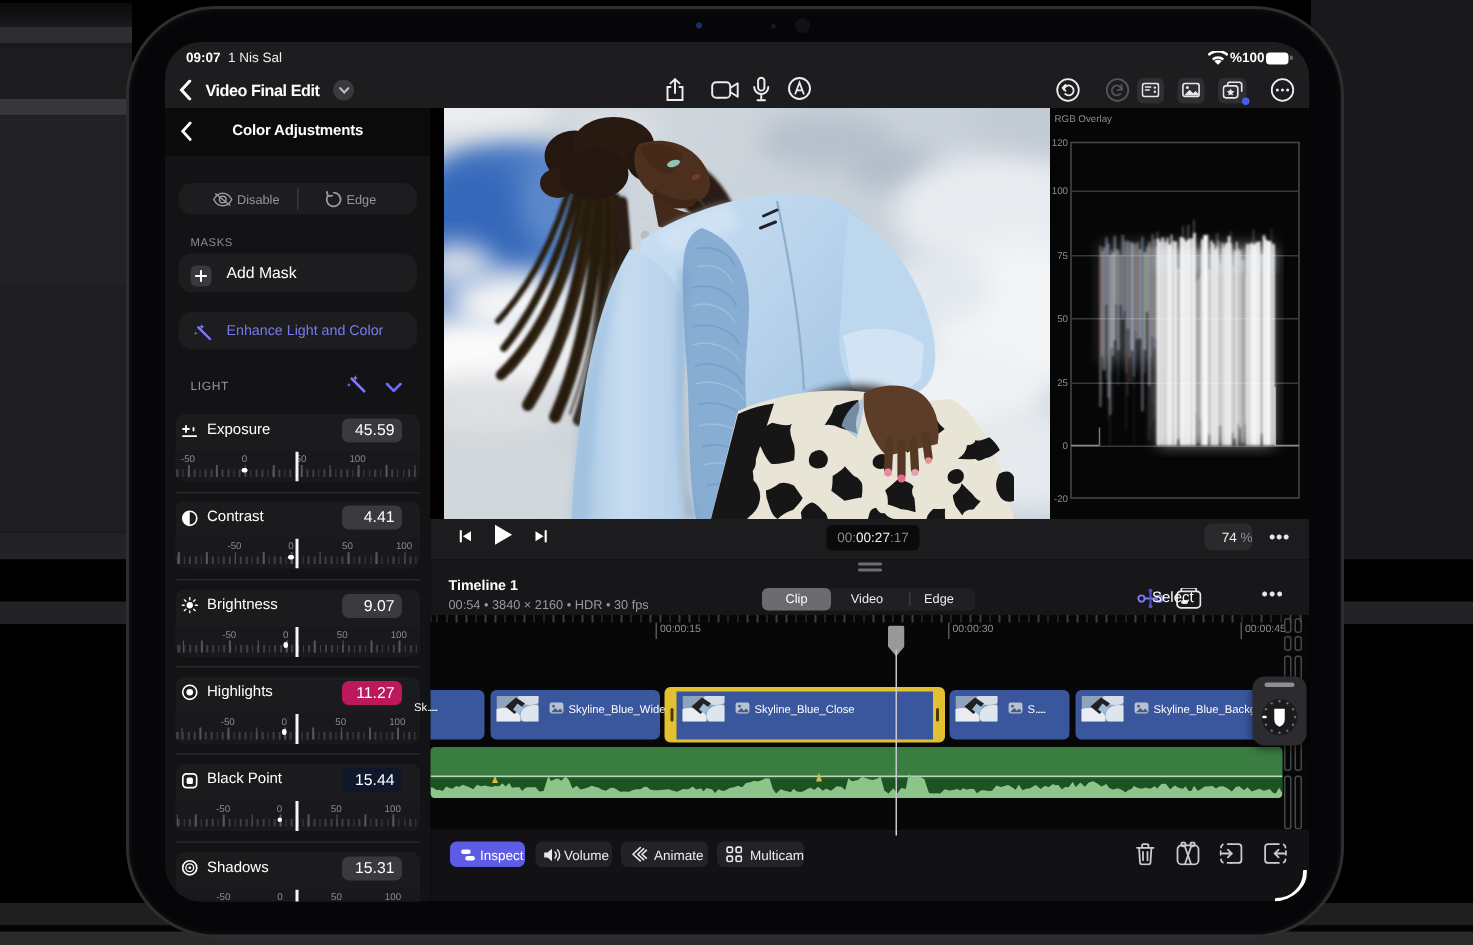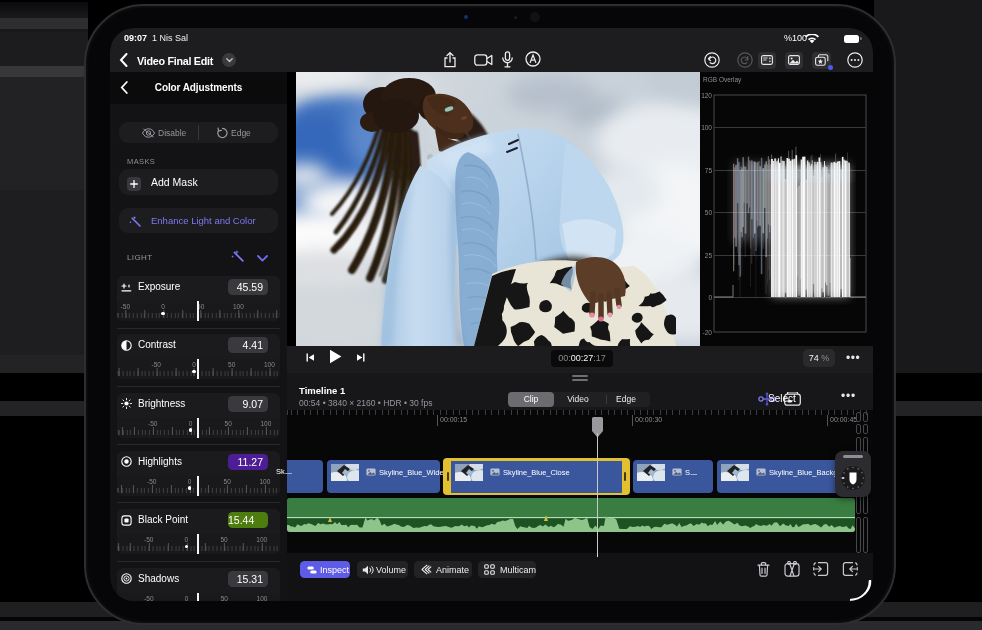--- a/index.html
+++ b/index.html
@@ -35,21 +35,21 @@
 <div class="a" style="left:464px;top:15px;width:4px;height:4px;border-radius:50%;background:#16306e"></div>
 <div class="a" style="left:514px;top:16px;width:3px;height:3px;border-radius:50%;background:#1c1c20"></div>
 <div class="a" style="left:530px;top:12px;width:10px;height:10px;border-radius:50%;background:#121216"></div>
 <div class="a" id="screen">
 
 <div class="a" style="left:0;top:0;width:763px;height:44px;background:#1d1d1f"></div>
 <div class="a" style="left:14px;top:4.5px;font-size:9px;letter-spacing:0px"><span style="font-weight:bold;color:#fff">09:07</span><span style="color:#f0f0f2">&nbsp;&nbsp;1 Nis Sal</span></div>
 <svg class="a" style="left:695px;top:6px" width="14" height="10" viewBox="0 0 14 10">
       <path d="M7 9.2 L4.6 6.8 a3.5 3.5 0 0 1 4.8 0 Z M2.9 5.1 a5.9 5.9 0 0 1 8.2 0 L9.9 6.3 a4.2 4.2 0 0 0 -5.8 0 Z M1.2 3.4 L0 2.2 a9.9 9.9 0 0 1 14 0 L12.8 3.4 a8.2 8.2 0 0 0 -11.6 0 Z" fill="#fff"></path>
     </svg>
-<div class="a" style="left:674px;top:4.5px;font-size:9px;font-weight:normal;color:#fff">%100</div>
+<div class="a" style="left:710px;top:4.5px;font-size:9px;font-weight:bold;color:#fff">%100</div>
 <div class="a" style="left:734px;top:6.5px;width:15px;height:8px;border-radius:2.5px;background:#fff"></div>
 <div class="a" style="left:750px;top:9px;width:1.5px;height:3px;border-radius:0 2px 2px 0;background:#6a6a6e"></div>
 
 <svg class="a" style="left:9px;top:25px" width="9" height="14" viewBox="0 0 9 14">
       <path d="M7.5 1 L2 7 L7.5 13" stroke="#fff" stroke-width="2" fill="none" stroke-linecap="round"></path>
     </svg>
 <div class="a" style="left:27px;top:26.5px;font-size:10.8px;font-weight:bold;color:#fff;letter-spacing:-0.3px">Video Final Edit</div>
 <div class="a" style="left:112px;top:25px;width:14px;height:14px;border-radius:50%;background:#3a3a3c"></div>
 <svg class="a" style="left:115.5px;top:29.5px" width="7" height="5" viewBox="0 0 7 5">
       <path d="M0.8 0.8 L3.5 3.6 L6.2 0.8" stroke="#bdbdc2" stroke-width="1.4" fill="none" stroke-linecap="round"></path>
@@ -232,39 +232,39 @@
 <div class="a" style="left:71.7px;top:10.5px;width:3.6px;height:3.6px;border-radius:50%;background:#fff"></div>
 <div class="a" style="left:80.2px;top:0;width:1.6px;height:20px;background:#f5f5f7"></div>
 </div>
 <div class="a" style="left:7px;top:416.1px;width:163px;height:1px;background:#28282a"></div>
 <div class="a" style="left:7px;top:422.9px;width:163px;height:45px;border-radius:6px;background:#1b1b1d"></div>
 <svg class="a" style="left:11px;top:428.4px" width="11" height="11" viewBox="0 0 11 11">
       <circle cx="5.5" cy="5.5" r="4.7" stroke="#fff" stroke-width="1.1" fill="none"></circle>
       <circle cx="5.5" cy="5.5" r="2.2" fill="#fff"></circle>
     </svg>
 <div class="a" style="left:28px;top:427.9px;font-size:10px;color:#fff">Highlights</div>
-<div class="a" style="left:118px;top:425.9px;width:40px;height:16px;border-radius:4.5px;background:#4c1d95;color:#fff;font-size:10.5px;line-height:16px;text-align:right;padding-right:5px">11.27</div>
+<div class="a" style="left:118px;top:425.9px;width:40px;height:16px;border-radius:4.5px;background:#be185d;color:#fff;font-size:10.5px;line-height:16px;text-align:right;padding-right:5px">11.27</div>
 <div class="a" style="left:7px;top:447.9px;width:163px;height:20px;background:#19191b;border-radius:0 0 6px 6px;overflow:hidden">
 <div class="a" style="left:24.799999999999997px;top:2px;width:20px;text-align:center;font-size:6.5px;color:#8a8a8f">-50</div>
 <div class="a" style="left:62.5px;top:2px;width:20px;text-align:center;font-size:6.5px;color:#8a8a8f">0</div>
 <div class="a" style="left:100.2px;top:2px;width:20px;text-align:center;font-size:6.5px;color:#8a8a8f">50</div>
 <div class="a" style="left:137.9px;top:2px;width:20px;text-align:center;font-size:6.5px;color:#8a8a8f">100</div>
 <div class="a" style="left:0;top:12px;width:163px;height:5px;background:repeating-linear-gradient(90deg,#3f3f44 0 1px,transparent 1px 3.77px);background-position-x:0.87px"></div>
 <div class="a" style="left:0;top:9px;width:163px;height:8px;background:repeating-linear-gradient(90deg,#55555a 0 1px,transparent 1px 18.85px);background-position-x:15.95px"></div>
 <div class="a" style="left:70.7px;top:10.5px;width:3.6px;height:3.6px;border-radius:50%;background:#fff"></div>
 <div class="a" style="left:80.2px;top:0;width:1.6px;height:20px;background:#f5f5f7"></div>
 </div>
 <div class="a" style="left:7px;top:474.4px;width:163px;height:1px;background:#28282a"></div>
 <div class="a" style="left:7px;top:481.2px;width:163px;height:45px;border-radius:6px;background:#1b1b1d"></div>
 <svg class="a" style="left:11px;top:486.7px" width="11" height="11" viewBox="0 0 11 11">
       <rect x="0.9" y="0.9" width="9.2" height="9.2" rx="2.4" stroke="#fff" stroke-width="1.1" fill="none"></rect>
       <rect x="3.4" y="3.4" width="4.2" height="4.2" rx="1" fill="#fff"></rect>
     </svg>
 <div class="a" style="left:28px;top:486.2px;font-size:10px;color:#fff">Black Point</div>
-<div class="a" style="left:118px;top:484.2px;width:40px;height:16px;border-radius:4.5px;background:#4d7c0f;color:#fff;font-size:10.5px;line-height:16px;padding-right:5px">15.44</div>
+<div class="a" style="left:118px;top:484.2px;width:40px;height:16px;border-radius:4.5px;background:#0f172a;color:#fff;font-size:10.5px;line-height:16px;text-align:right;padding-right:5px">15.44</div>
 <div class="a" style="left:7px;top:506.2px;width:163px;height:20px;background:#19191b;border-radius:0 0 6px 6px;overflow:hidden">
 <div class="a" style="left:21.700000000000003px;top:2px;width:20px;text-align:center;font-size:6.5px;color:#8a8a8f">-50</div>
 <div class="a" style="left:59.400000000000006px;top:2px;width:20px;text-align:center;font-size:6.5px;color:#8a8a8f">0</div>
 <div class="a" style="left:97.10000000000001px;top:2px;width:20px;text-align:center;font-size:6.5px;color:#8a8a8f">50</div>
 <div class="a" style="left:134.8px;top:2px;width:20px;text-align:center;font-size:6.5px;color:#8a8a8f">100</div>
 <div class="a" style="left:0;top:12px;width:163px;height:5px;background:repeating-linear-gradient(90deg,#3f3f44 0 1px,transparent 1px 3.77px);background-position-x:1.54px"></div>
 <div class="a" style="left:0;top:9px;width:163px;height:8px;background:repeating-linear-gradient(90deg,#55555a 0 1px,transparent 1px 18.85px);background-position-x:12.85px"></div>
 <div class="a" style="left:67.60000000000001px;top:10.5px;width:3.6px;height:3.6px;border-radius:50%;background:#fff"></div>
 <div class="a" style="left:80.2px;top:0;width:1.6px;height:20px;background:#f5f5f7"></div>
 </div>
@@ -618,21 +618,21 @@
       <path d="M8 1.2 L2.6 4.5 L8 7.8 Z" fill="#fff"></path>
     </svg>
 <svg class="a" style="left:219px;top:321px" width="13" height="15" viewBox="0 0 13 15">
       <path d="M1 0.8 L12.4 7.5 L1 14.2 Z" fill="#fff"></path>
     </svg>
 <svg class="a" style="left:246px;top:325px" width="9" height="9" viewBox="0 0 9 9">
       <path d="M7.8 1 V8" stroke="#fff" stroke-width="1.4" stroke-linecap="round"></path>
       <path d="M1 1.2 L6.4 4.5 L1 7.8 Z" fill="#fff"></path>
     </svg>
 <div class="a" style="left:441px;top:322px;width:62px;height:17px;border-radius:4px;background:#0a0a0b;text-align:center;font-size:9px;line-height:17px;color:#89898e">00:<span style="color:#f4f4f6">00:27</span>:17</div>
-<div class="a" style="left:693px;top:321px;width:32px;height:18px;border-radius:5px;background:#2a2a2c;font-size:9px;line-height:18px;text-align:center"><span style="color:#f2f2f4">74</span> <span style="color:#8e8e93">%</span></div>
+<div class="a" style="left:693px;top:321px;width:32px;height:18px;border-radius:5px;background:#2a2a2c;font-size:9px;line-height:18px;text-align:right"><span style="color:#f2f2f4">74</span> <span style="color:#8e8e93">%</span></div>
 <div class="a" style="left:736px;top:323px;font-size:12px;color:#e8e8ec;letter-spacing:0.5px">•••</div>
 
 <div class="a" style="left:177px;top:345px;width:586px;height:37px;background:#17171a"></div>
 <div class="a" style="left:462px;top:347px;width:16px;height:2px;border-radius:1px;background:#6e6e73"></div>
 <div class="a" style="left:462px;top:350.5px;width:16px;height:2px;border-radius:1px;background:#6e6e73"></div>
 <div class="a" style="left:189px;top:357px;font-size:9.5px;font-weight:bold;color:#fff">Timeline 1</div>
 <div class="a" style="left:189px;top:370px;font-size:8.5px;color:#98989d">00:54 • 3840 × 2160 • HDR • 30 fps</div>
 <div class="a" style="left:398px;top:364px;width:142px;height:15px;border-radius:4px;background:#202023"></div>
 <div class="a" style="left:398px;top:364px;width:46px;height:15px;border-radius:4px;background:#6b6b70;text-align:center;font-size:8.5px;line-height:15px;color:#fff">Clip</div>
 <div class="a" style="left:444px;top:364px;width:48px;height:15px;text-align:center;font-size:8.5px;line-height:15px;color:#ededf0">Video</div>

